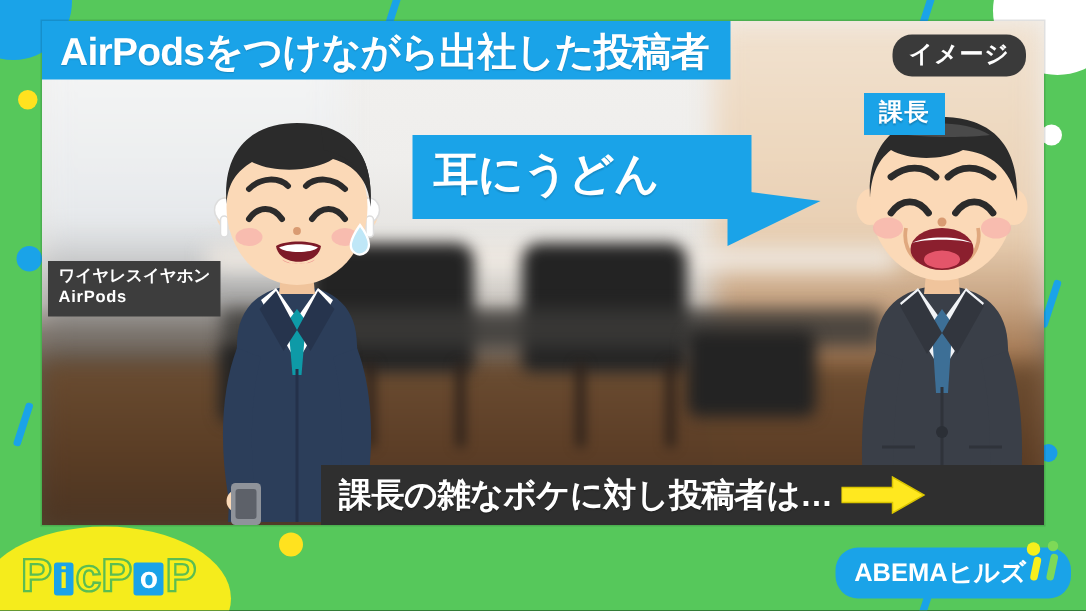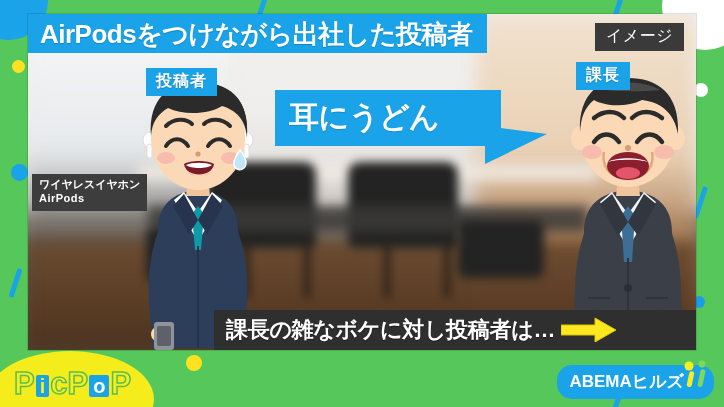--- a/index.html
+++ b/index.html
@@ -102,22 +102,22 @@
   }
   #title-bar .t {
     color:#fff; font-weight:bold; font-size:26px; letter-spacing:-.5px;
     white-space:nowrap; line-height:1;
     text-shadow:0 1px 1px rgba(0,0,0,.18);
   }
 
   
   #image-badge {
     position:absolute; right:12px; top:9px;
-    background:#3a3a3a; color:#fff; font-weight:normal; font-size:16px;
-    padding:3px 11px 4px; letter-spacing:.5px;
+    background:#3a3a3a; color:#fff; font-weight:bold; font-size:16px;
+    padding:3px 11px 4px; letter-spacing:.5px;border-radius:13px;
   }
 
   
   .name-badge {
     position:absolute; background:#1aa3e8; color:#fff;
     font-weight:bold; font-size:16px; padding:3px 10px 4px;
     letter-spacing:1px; white-space:nowrap;
     text-shadow:0 1px 1px rgba(0,0,0,.2);
   }
   #badge-poster { left:118px; top:54px; }
@@ -335,21 +335,20 @@
       <path d="M60 86 C68 81 92 81 100 86 C92 83 68 83 60 86 Z" fill="#ffffff"></path>
       <ellipse cx="80" cy="97" rx="12" ry="6" fill="#e4556a"></ellipse>
     </svg>
 
     <div id="title-bar">
       <div class="t">AirPodsをつけながら出社した投稿者</div>
     </div>
 
     <div id="image-badge">イメージ</div>
 
-    <div class="name-badge" id="badge-poster">投稿者</div>
     <div class="name-badge" id="badge-chief">課長</div>
 
     <div id="airpods-label">
       <div class="l1">ワイヤレスイヤホン</div>
       <div class="l2">AirPods</div>
     </div>
 
     <div id="speech-tail"></div>
     <div id="speech">
       <div class="line">耳にうどん</div>

